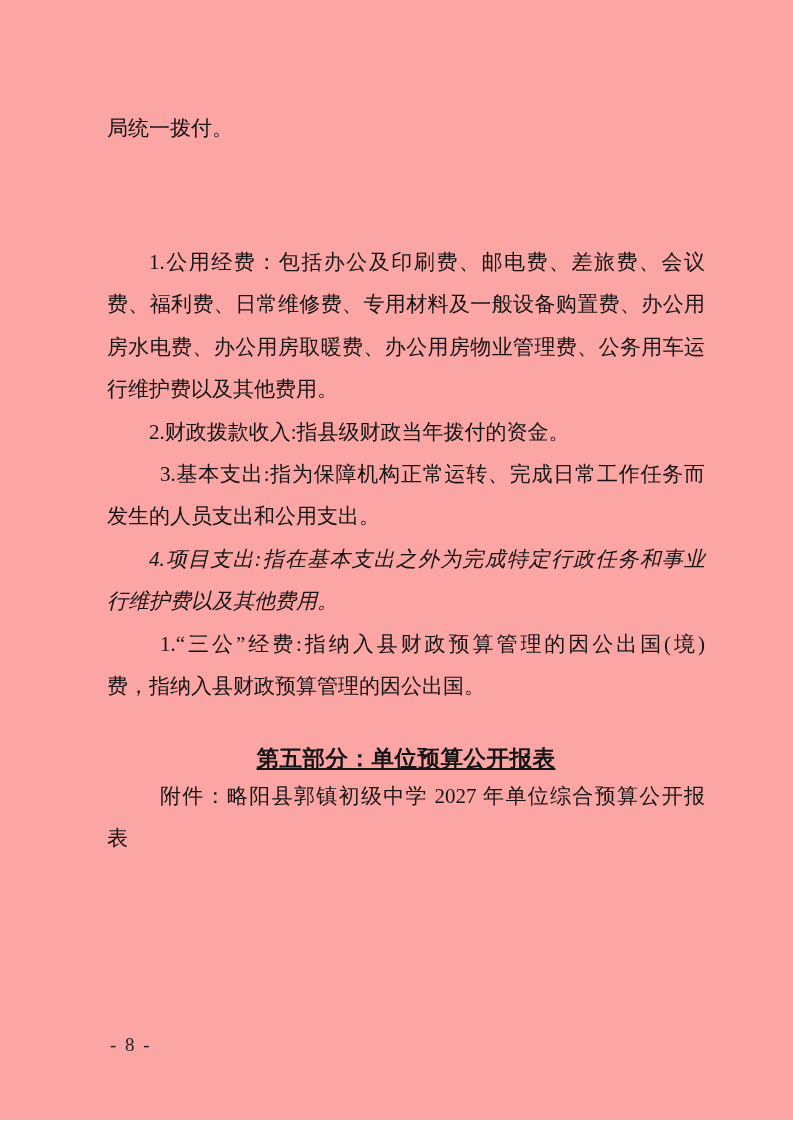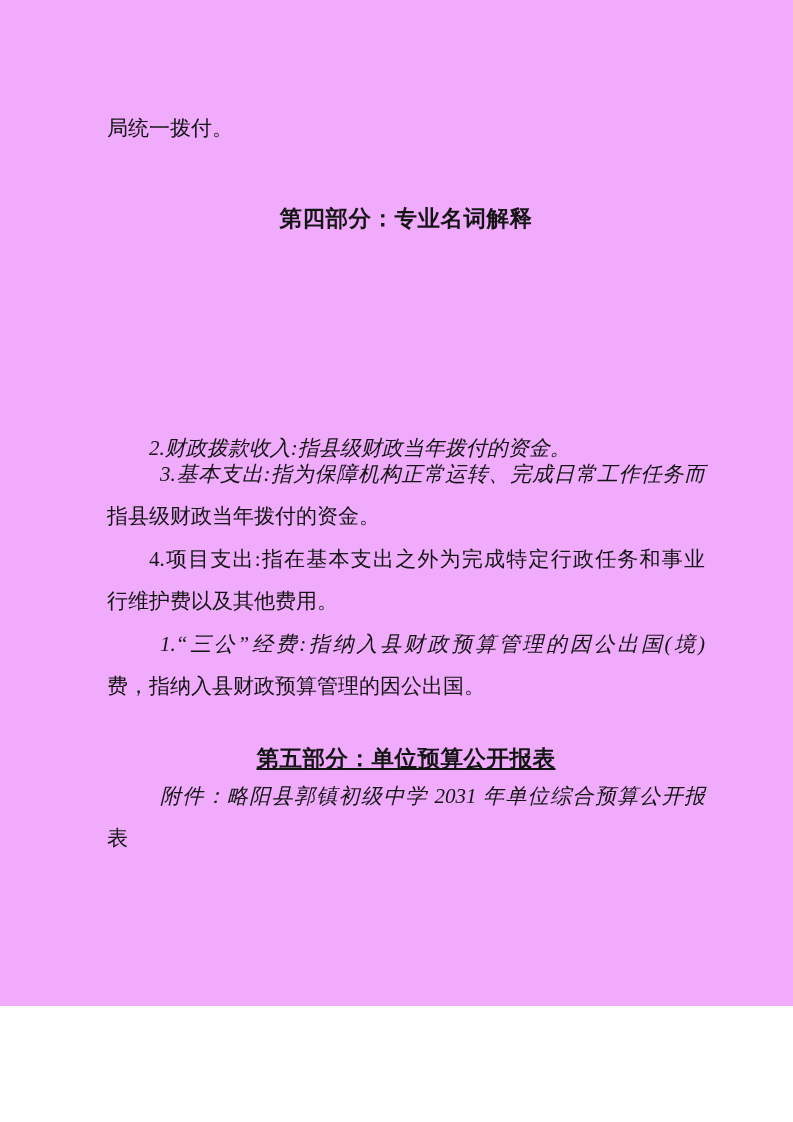--- a/index.html
+++ b/index.html
@@ -3,22 +3,22 @@
 <meta charset="utf-8">
 <style>
   html, body {
     margin: 0;
     padding: 0;
     background: #ffffff;
   }
   .page {
     position: relative;
     width: 793px;
-    height: 1006px;
-    background: #f0abfc;
+    height: 1120px;
+    background: #fca5a5;
     color: #141414;
     font-family: "Liberation Serif", "DejaVu Serif", serif;
     overflow: hidden;
   }
   .block {
     position: absolute;
     left: 107px;
     width: 598px;
     font-size: 21px;
     line-height: 42.4px;
@@ -40,65 +40,69 @@
   }
   .lline {
     text-align: left;
     text-align-last: left;
   }
   .ind {
     text-indent: 42px;
   }
   .ind-deep {
     text-indent: 53px;
-    font-style: italic;
   }
   .footer {
     position: absolute;
     left: 110px;
     top: 1034px;
     font-size: 19px;
     line-height: 22px;
     letter-spacing: 2px;
     color: #222;
   }
 </style>
 </head>
 <body>
 
 <div class="page">
 
   <div class="block lline" style="top:107px;">
     <div>局统一拨付。</div>
   </div>
 
-  <div class="heading" style="top:204px;">第四部分：专业名词解释</div>
 
+  <div class="block" style="top:241px;">
+    <div class="jline ind">1.公用经费：包括办公及印刷费、邮电费、差旅费、会议</div>
+    <div class="jline">费、福利费、日常维修费、专用材料及一般设备购置费、办公用</div>
+    <div class="jline">房水电费、办公用房取暖费、办公用房物业管理费、公务用车运</div>
+    <div class="lline">行维护费以及其他费用。</div>
+  </div>
 
-  <div class="block" style="top:427px;font-style:italic;">
+  <div class="block" style="top:411px;">
     <div class="lline ind">2.财政拨款收入:指县级财政当年拨付的资金。</div>
   </div>
 
   <div class="block" style="top:453px;">
     <div class="jline ind-deep">3.基本支出:指为保障机构正常运转、完成日常工作任务而</div>
-    <div class="lline">指县级财政当年拨付的资金。</div>
+    <div class="lline">发生的人员支出和公用支出。</div>
   </div>
 
-  <div class="block" style="top:538px;">
+  <div class="block" style="top:538px;font-style:italic;">
     <div class="jline ind">4.项目支出:指在基本支出之外为完成特定行政任务和事业</div>
     <div class="lline">行维护费以及其他费用。</div>
   </div>
 
   <div class="block" style="top:623px;">
     <div class="jline ind-deep">1.“三公”经费:指纳入县财政预算管理的因公出国(境)</div>
     <div class="lline">费，指纳入县财政预算管理的因公出国。</div>
   </div>
 
   <div class="heading" style="top:744px;text-decoration:underline;">第五部分：单位预算公开报表</div>
 
   <div class="block" style="top:775px;">
-    <div class="jline ind-deep">附件：略阳县郭镇初级中学 2031 年单位综合预算公开报</div>
+    <div class="jline ind-deep">附件：略阳县郭镇初级中学 2027 年单位综合预算公开报</div>
     <div class="lline">表</div>
   </div>
 
   <div class="footer">- 8 -</div>
 
 </div>
 
 </body></html>

